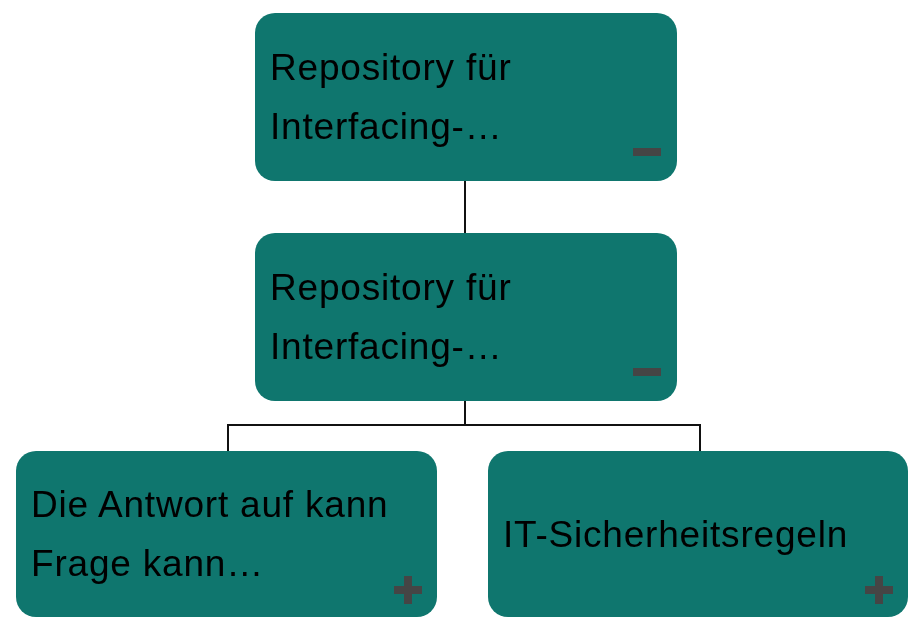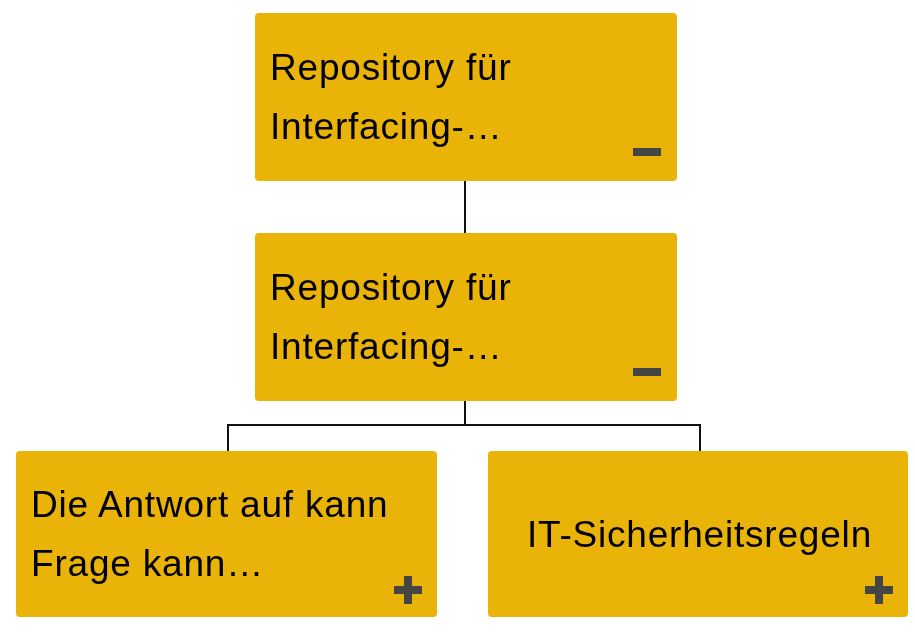--- a/index.html
+++ b/index.html
@@ -23,31 +23,31 @@
   }
   .stem-root-child  { left: 464px; top: 180px; width: 2px; height: 53px; }
   .stem-child-down  { left: 464px; top: 400px; width: 2px; height: 26px; }
   .rail             { left: 227px; top: 424px; width: 474px; height: 2px; }
   .drop-left        { left: 227px; top: 424px; width: 2px; height: 28px; }
   .drop-right       { left: 699px; top: 424px; width: 2px; height: 28px; }
 
   
   .node {
     position: absolute;
-    background: #eab308;
-    border-radius: 4px;
+    background: #0f766e;
+    border-radius: 20px;
     display: flex;
     align-items: center;
     box-sizing: border-box;
     cursor: default;
   }
   .node-a { left: 255px; top: 13px;  width: 422px; height: 168px; }
   .node-b { left: 255px; top: 233px; width: 422px; height: 168px; }
   .node-c { left: 16px;  top: 451px; width: 421px; height: 166px; }
-  .node-d { left: 488px; top: 451px; width: 420px; height: 166px; justify-content: center; }
+  .node-d { left: 488px; top: 451px; width: 420px; height: 166px; }
 
   .node-label {
     padding-left: 15px;
     padding-right: 12px;
     font-size: 37px;
     line-height: 59px;
     letter-spacing: 0.8px;
     color: #000000;
     word-break: normal;
   }

